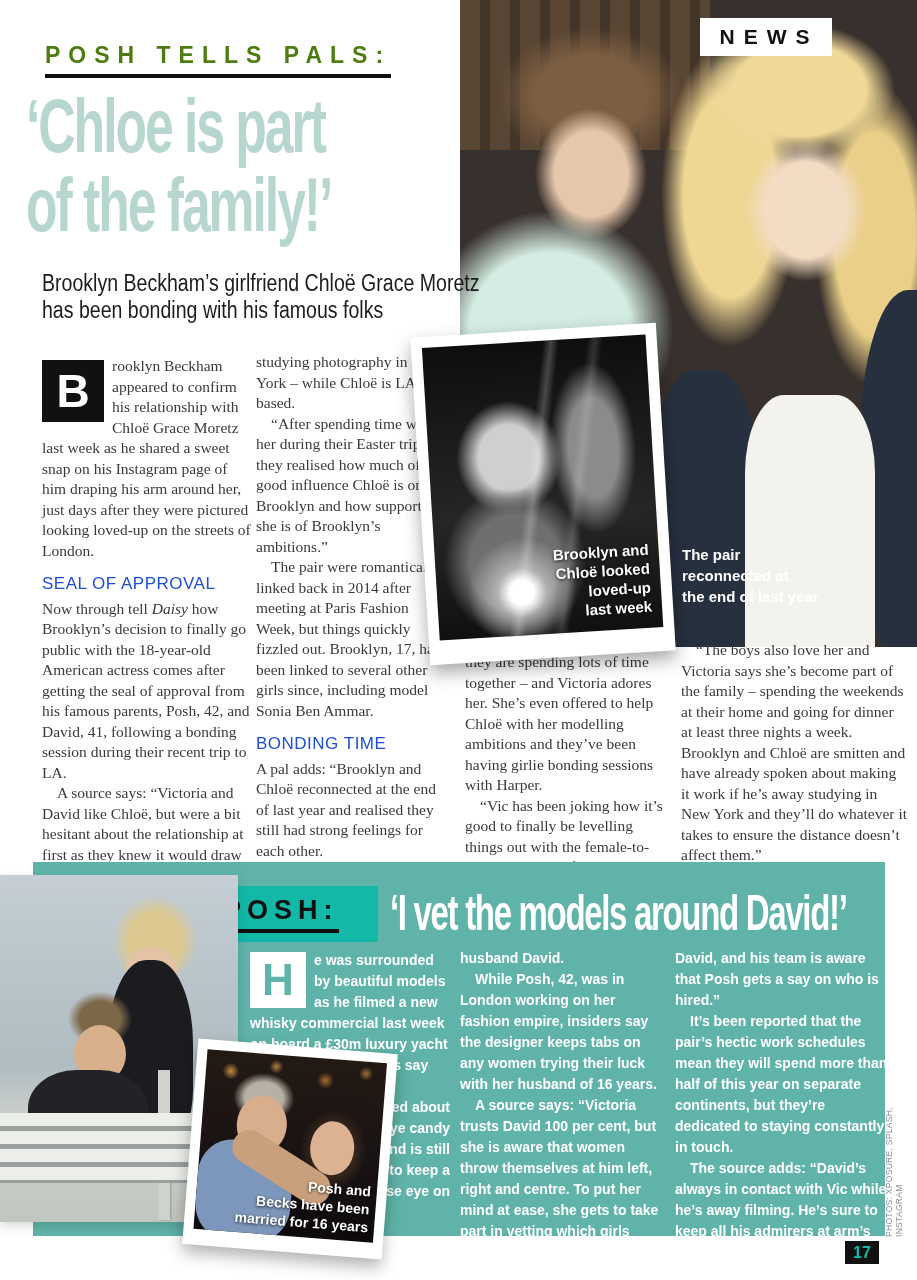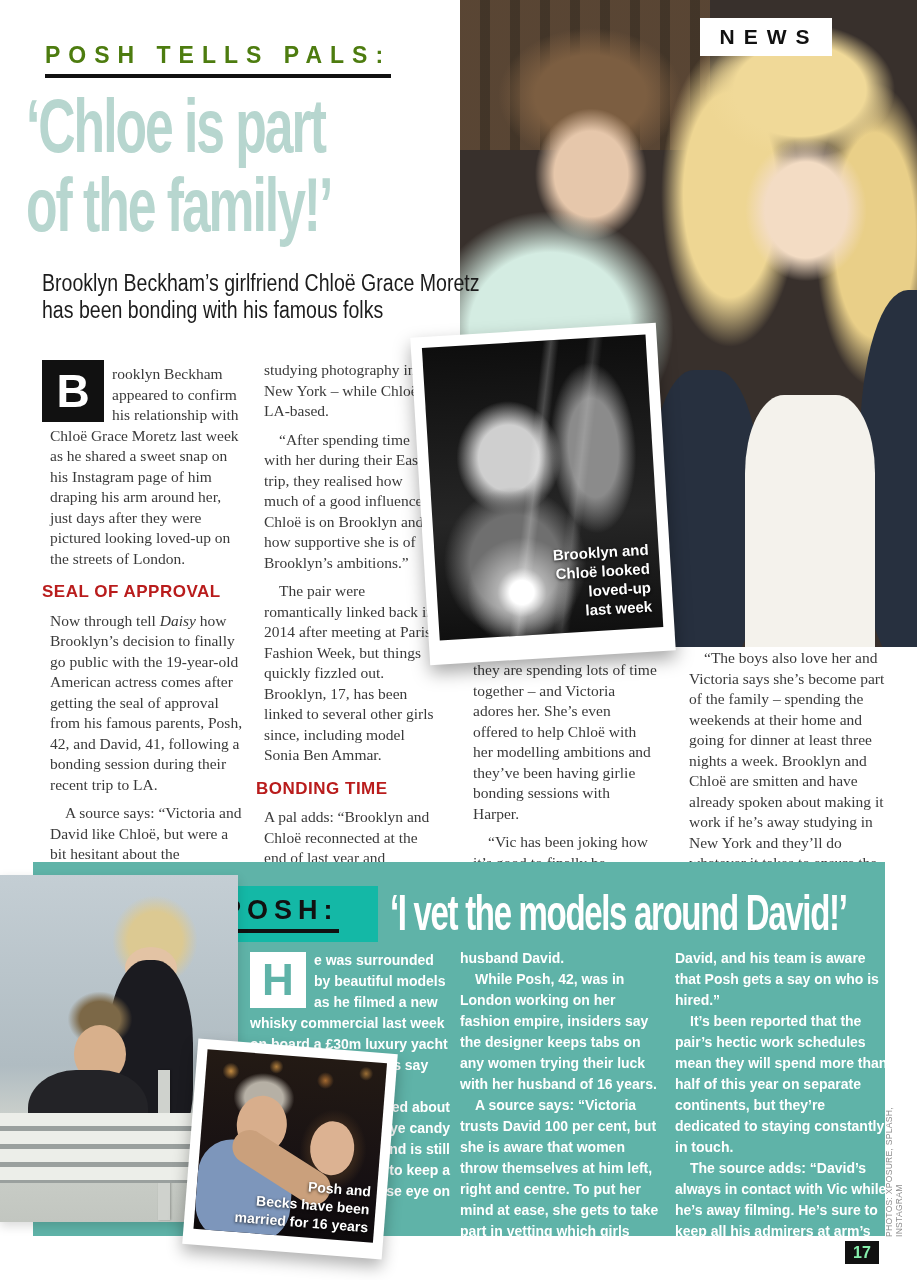--- a/index.html
+++ b/index.html
@@ -57,23 +57,23 @@
      background:radial-gradient(closest-side,#6f6f6f 0 60%,rgba(90,90,90,0) 95%);}
   .p1-flash{position:absolute;left:30px;top:195px;width:110px;height:110px;border-radius:50%;
      background:radial-gradient(closest-side,#ffffff 0 22%,rgba(255,255,255,.45) 45%,rgba(255,255,255,0) 100%);}
   .p1-glass{position:absolute;left:0;top:0;width:100%;height:100%;
      background:linear-gradient(100deg,transparent 44%,rgba(255,255,255,.22) 47%,transparent 50%,transparent 60%,rgba(255,255,255,.14) 63%,transparent 66%);}
   .cap-p1{position:absolute;right:10px;bottom:12px;color:#fff;font-weight:bold;font-size:15px;
      line-height:19px;text-align:right;text-shadow:0 1px 3px rgba(0,0,0,.8);}
 
   
   .col{color:#3a3a3a;font-family:"Liberation Serif",serif;font-size:15.5px;line-height:20.5px;}
-  .col p{margin:8px;}
+  .col p{margin:0;}
   .ind{text-indent:15px;}
-  .subhead{font-family:"Liberation Sans",sans-serif;font-weight:bold;font-size:17px;color:#b91c1c;
+  .subhead{font-family:"Liberation Sans",sans-serif;font-weight:normal;font-size:17px;color:#1d4ed8;
      letter-spacing:.5px;margin:13px 0 4px 0;}
   .it{font-style:italic;}
   .col1{left:42px;top:356px;width:210px;}
   .col2{left:256px;top:352px;width:187px;}
   .col3{left:465px;top:652px;width:202px;}
   .col4{left:681px;top:640px;width:226px;}
   .byline{font-style:italic;margin-top:2px;}
   .dropcap-b{float:left;width:62px;height:62px;background:#111;color:#fff;text-align:center;
      line-height:62px;font-family:"Liberation Sans",sans-serif;font-weight:bold;font-size:46px;margin:4px 8px 2px 0;}
 
@@ -131,21 +131,21 @@
   .p2-vhair{position:absolute;left:98px;top:48px;width:70px;height:85px;border-radius:50%;
      background:radial-gradient(closest-side,#33241a 0 65%,rgba(40,28,18,0) 95%);}
   .p2-vface{position:absolute;left:110px;top:62px;width:44px;height:54px;border-radius:50%;background:#dcb292;}
   .p2-arm{position:absolute;left:28px;top:95px;width:110px;height:34px;border-radius:18px;
      background:#caa07c;transform:rotate(28deg);}
   .cap-p2{position:absolute;right:6px;bottom:6px;color:#fff;font-weight:bold;font-size:14px;line-height:18px;
      text-align:right;text-shadow:0 1px 3px rgba(0,0,0,.8);}
 
   
   .site{left:560px;top:1241px;width:270px;text-align:right;color:#111;font-weight:bold;font-size:18.5px;letter-spacing:.5px;}
-  .pagenum{left:845px;top:1241px;width:34px;height:23px;background:#111;color:#86efac;font-weight:bold;
+  .pagenum{left:845px;top:1241px;width:34px;height:23px;background:#111;color:#14b8a6;font-weight:bold;
      font-size:16px;text-align:center;line-height:23px;}
   .credit{left:884px;top:1052px;height:185px;width:16px;color:#8d8d8d;font-size:8.5px;letter-spacing:.3px;
      writing-mode:vertical-rl;transform:rotate(180deg);text-align:left;}
 </style>
 </head>
 <body>
 
 <div class="page">
 
   <div class="abs photo-main">
@@ -156,36 +156,39 @@
     <div class="pm-bhair"></div>
     <div class="pm-bface"></div>
     <div class="pm-hoodie"></div>
     <div class="pm-blazerL"></div>
     <div class="pm-blazerR"></div>
     <div class="pm-white"></div>
     <div class="pm-cface"></div>
   </div>
 
   <div class="abs news-tag">NEWS</div>
+  <div class="abs cap-main pre">The pair
+reconnected at
+the end of last year</div>
 
   <div class="abs kicker">POSH TELLS PALS:</div>
   <div class="abs headline">
     <div>‘Chloe is part</div>
     <div>of the family!’</div>
   </div>
   <div class="abs standfirst">
     <div>Brooklyn Beckham’s girlfriend Chloë Grace Moretz</div>
     <div>has been bonding with his famous folks</div>
   </div>
 
   <div class="abs col col1">
     <div class="dropcap-b">B</div>
     <p>rooklyn Beckham appeared to confirm his relationship with Chloë Grace Moretz last week as he shared a sweet snap on his Instagram page of him draping his arm around her, just days after they were pictured looking loved-up on the streets of London.</p>
     <div class="subhead">SEAL OF APPROVAL</div>
-    <p><span>Now through tell </span><span class="it">Daisy</span><span> how Brooklyn’s decision to finally go public with the 19-year-old American actress comes after getting the seal of approval from his famous parents, Posh, 42, and David, 41, following a bonding session during their recent trip to LA.</span></p>
+    <p><span>Now through tell </span><span class="it">Daisy</span><span> how Brooklyn’s decision to finally go public with the 18-year-old American actress comes after getting the seal of approval from his famous parents, Posh, 42, and David, 41, following a bonding session during their recent trip to LA.</span></p>
     <p class="ind">A source says: “Victoria and David like Chloë, but were a bit hesitant about the relationship at first as they knew it would draw a lot of attention. They feared it might be distracting for Brooklyn, who is interested in</p>
   </div>
 
   <div class="abs col col2">
     <p>studying photography in New York – while Chloë is LA-based.</p>
     <p class="ind">“After spending time with her during their Easter trip, they realised how much of a good influence Chloë is on Brooklyn and how supportive she is of Brooklyn’s ambitions.”</p>
     <p class="ind">The pair were romantically linked back in 2014 after meeting at Paris Fashion Week, but things quickly fizzled out. Brooklyn, 17, has been linked to several other girls since, including model Sonia Ben Ammar.</p>
     <div class="subhead">BONDING TIME</div>
     <p>A pal adds: “Brooklyn and Chloë reconnected at the end of last year and realised they still had strong feelings for each other.</p>
     <p class="ind">“Chloë is back working in London now, which means</p>

